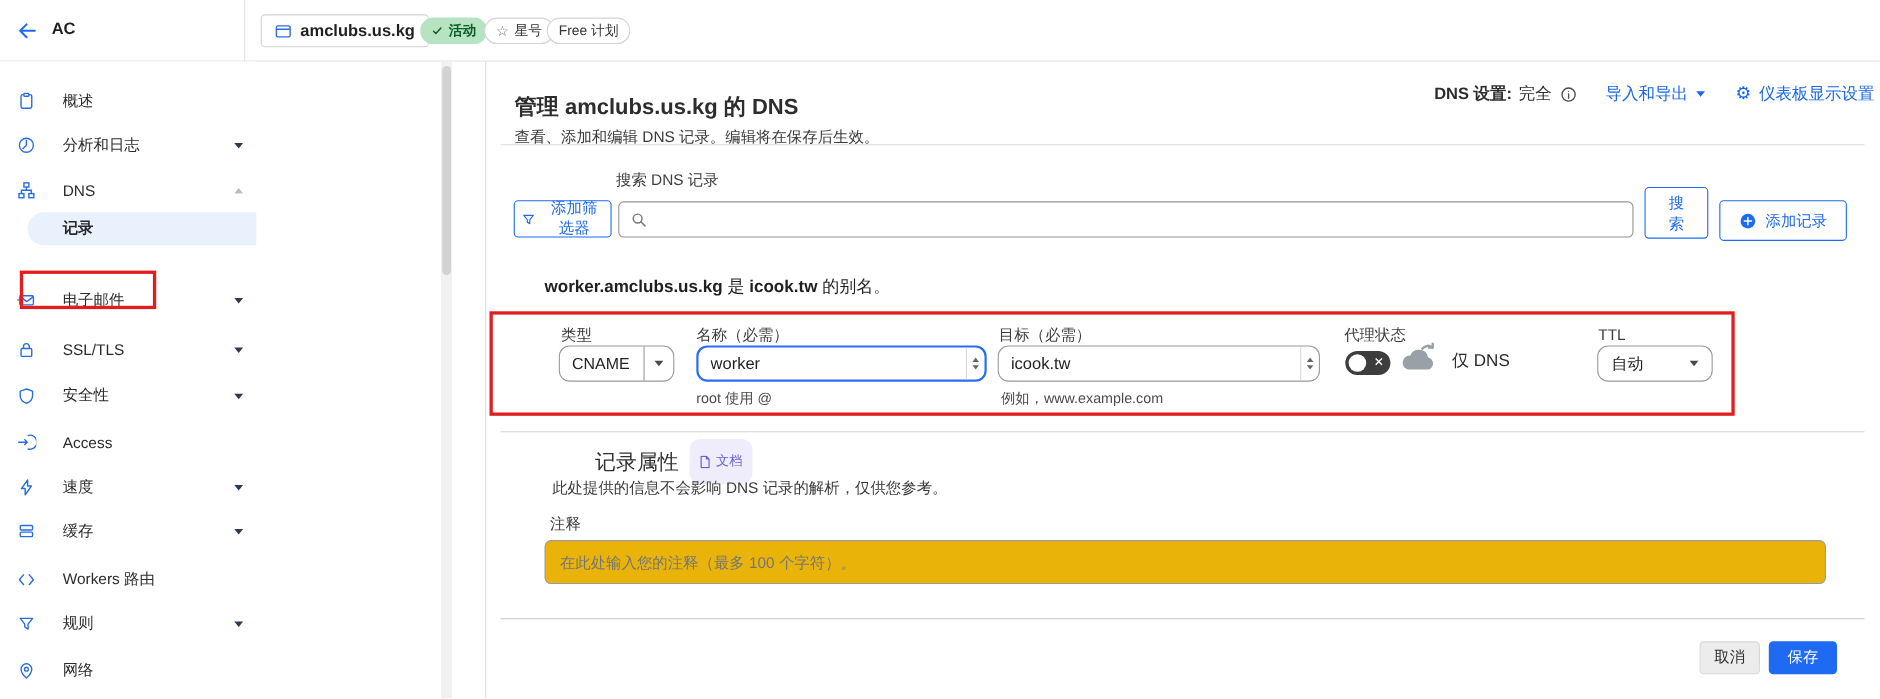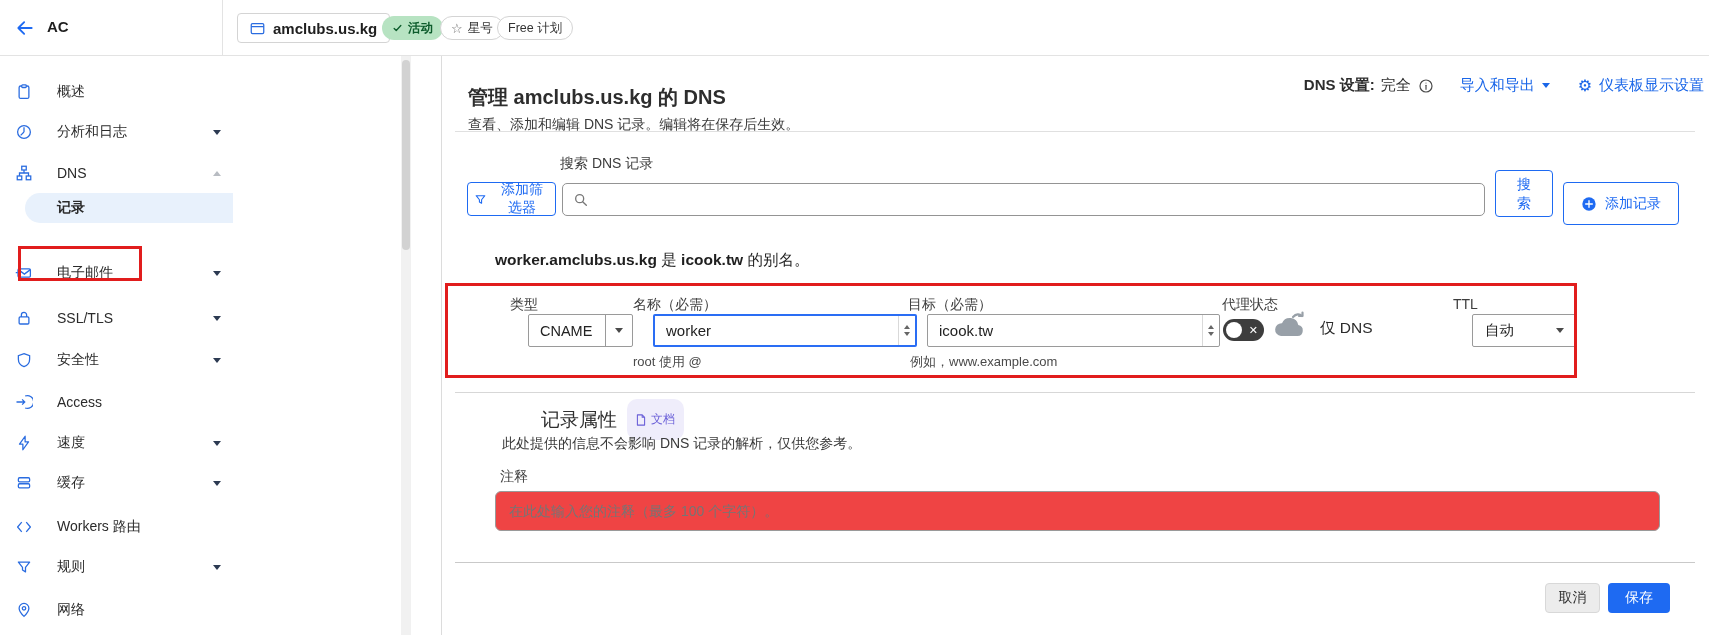--- a/index.html
+++ b/index.html
@@ -65,31 +65,31 @@
   .hr.hr3{top:506px;background:#c9c9c9;}
   .search-label{position:absolute;left:119px;top:99px;font-size:14px;color:var(--text2);}
   .btn-outline{display:flex;align-items:center;justify-content:center;gap:8px;background:#fff;
     border:1px solid var(--accent);border-radius:4px;color:var(--accent);font-size:14px;cursor:pointer;}
   .add-filter-btn{position:absolute;left:26px;top:126px;width:89px;height:34px;}
   .search-box{position:absolute;left:121px;top:127px;width:923px;height:33px;border:1px solid #949494;border-radius:5px;
     display:flex;align-items:center;padding:0 10px;gap:8px;background:#fff;}
   .search-box input{border:none;outline:none;flex:1;font-size:14px;font-family:inherit;background:transparent;}
   .search-btn{position:absolute;left:1054px;top:114px;width:58px;height:47px;line-height:1.35;text-align:center;
     padding:0 16px;}
-  .add-record-btn{position:absolute;left:1122px;top:126px;width:116px;height:43px;}
+  .add-record-btn{position:absolute;left:1122px;top:126px;width:116px;height:37px;}
   .alias-line{position:absolute;left:54px;top:194px;font-size:15.5px;color:#1f1f1f;}
   .alias-line .bold{font-weight:700;}
   
   .annotation{position:absolute;border:3px solid var(--red);pointer-events:none;z-index:9;}
   .anno-sidebar{left:18px;top:190px;width:124px;height:35px;}
   .anno-form{left:4px;top:227px;width:1132px;height:95px;}
   
   .f-label{position:absolute;top:240px;font-size:14px;color:var(--text2);}
-  .field-box{position:absolute;top:258px;height:33px;border:1px solid var(--border-gray);border-radius:2px;
-    background:#fff;display:flex;align-items:center;margin-left:20px;}
+  .field-box{position:absolute;top:258px;height:33px;border:1px solid var(--border-gray);border-radius:10px;
+    background:#fff;display:flex;align-items:center;}
   .type-select{left:67px;width:105px;cursor:pointer;}
   .type-select .type-value{flex:1;padding-left:11px;font-size:14.5px;color:#222;}
   .type-select .arrow-cell{width:27px;height:100%;border-left:1px solid var(--border-gray);display:flex;align-items:center;justify-content:center;}
   .type-select .caret-down{border-top-color:#4a4a4a;}
   .name-box{left:192px;width:264px;border:2px solid #2a6df4;}
   .target-box{left:466px;width:293px;}
   .field-box input{border:none;outline:none;flex:1;min-width:0;padding:0 4px 0 11px;font-size:15px;font-family:inherit;color:#222;background:transparent;}
   .spinner{width:17px;height:100%;border-left:1px solid #d9d9d9;display:flex;flex-direction:column;align-items:center;justify-content:center;gap:3px;cursor:pointer;}
   .sp-up{width:0;height:0;border-left:3.5px solid transparent;border-right:3.5px solid transparent;border-bottom:4.5px solid #666;}
   .sp-dn{width:0;height:0;border-left:3.5px solid transparent;border-right:3.5px solid transparent;border-top:4.5px solid #666;}
@@ -103,21 +103,21 @@
   .ttl-select .caret-down{border-top-color:#4a4a4a;}
   .ttl-value{font-size:14.5px;color:#222;}
   
   .props-title-row{position:absolute;left:59px;top:343px;display:flex;align-items:center;gap:10px;}
   .props-title{font-size:19px;color:#2f2f2f;margin-left:41px;}
   .doc-badge{display:flex;align-items:center;gap:5px;background:#efedfb;color:#6a5fd8;border-radius:10px;
     padding:12px 9px;font-size:12px;cursor:pointer;}
   .props-desc{position:absolute;left:61px;top:379px;font-size:14px;color:#3a3a3a;}
   .comment-label{position:absolute;left:59px;top:412px;font-size:14px;color:var(--text2);}
   .comment-box{position:absolute;left:54px;top:435px;width:1165px;height:40px;border:1px solid var(--border-gray);
-    border-radius:6px;display:flex;align-items:center;background:#ef4444;}
+    border-radius:6px;display:flex;align-items:center;background:#eab308;}
   .comment-box input{border:none;outline:none;flex:1;padding:0 13px;font-size:14px;font-family:inherit;color:#222;background:transparent;}
   .comment-box input::placeholder{color:#757575;}
   
   .btn-footer{position:absolute;top:527px;height:30px;border-radius:4px;font-size:14px;display:flex;
     align-items:center;justify-content:center;cursor:pointer;}
   .cancel-btn{left:1104px;width:55px;background:#ececec;color:#2f2f2f;border:1px solid #d8d8d8;}
   .save-btn{left:1167px;width:62px;background:var(--accent);color:#fff;border:none;}
   svg{display:block;}
 </style>
 </head>

